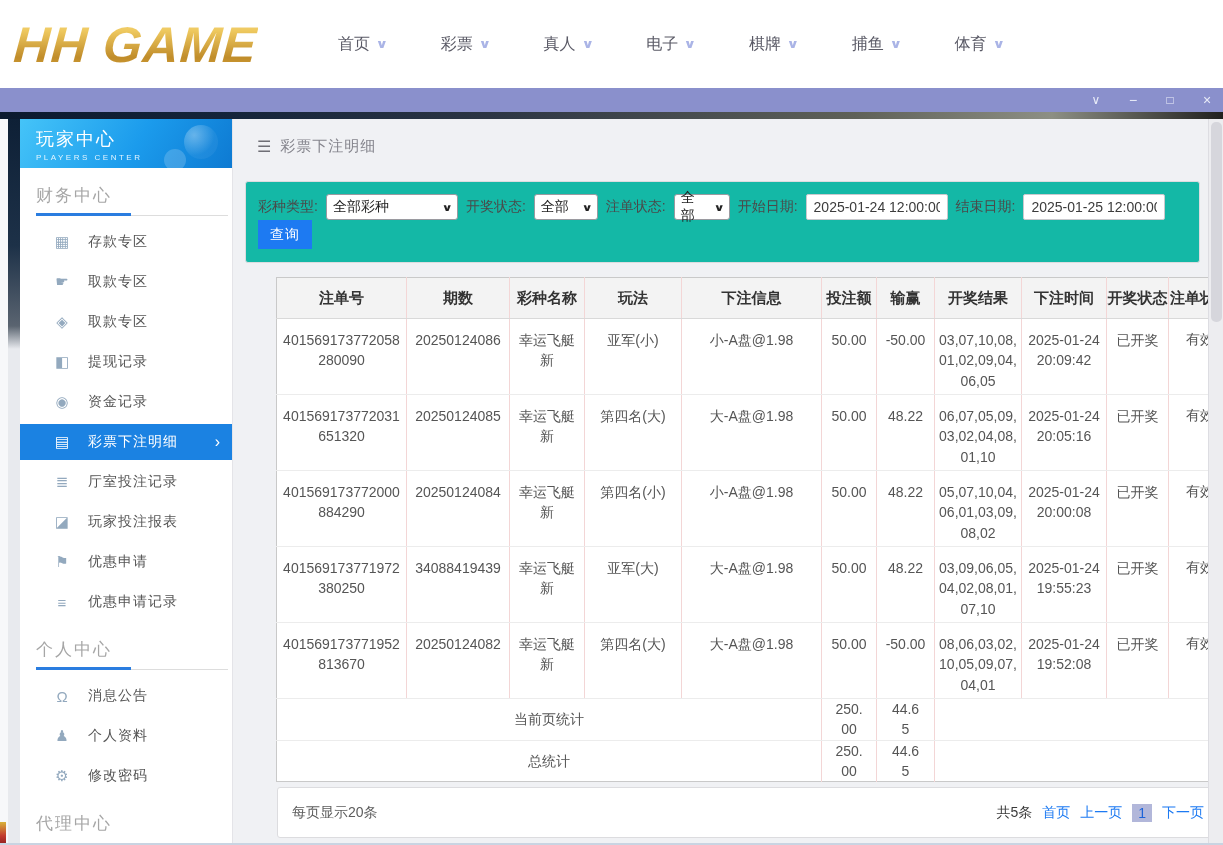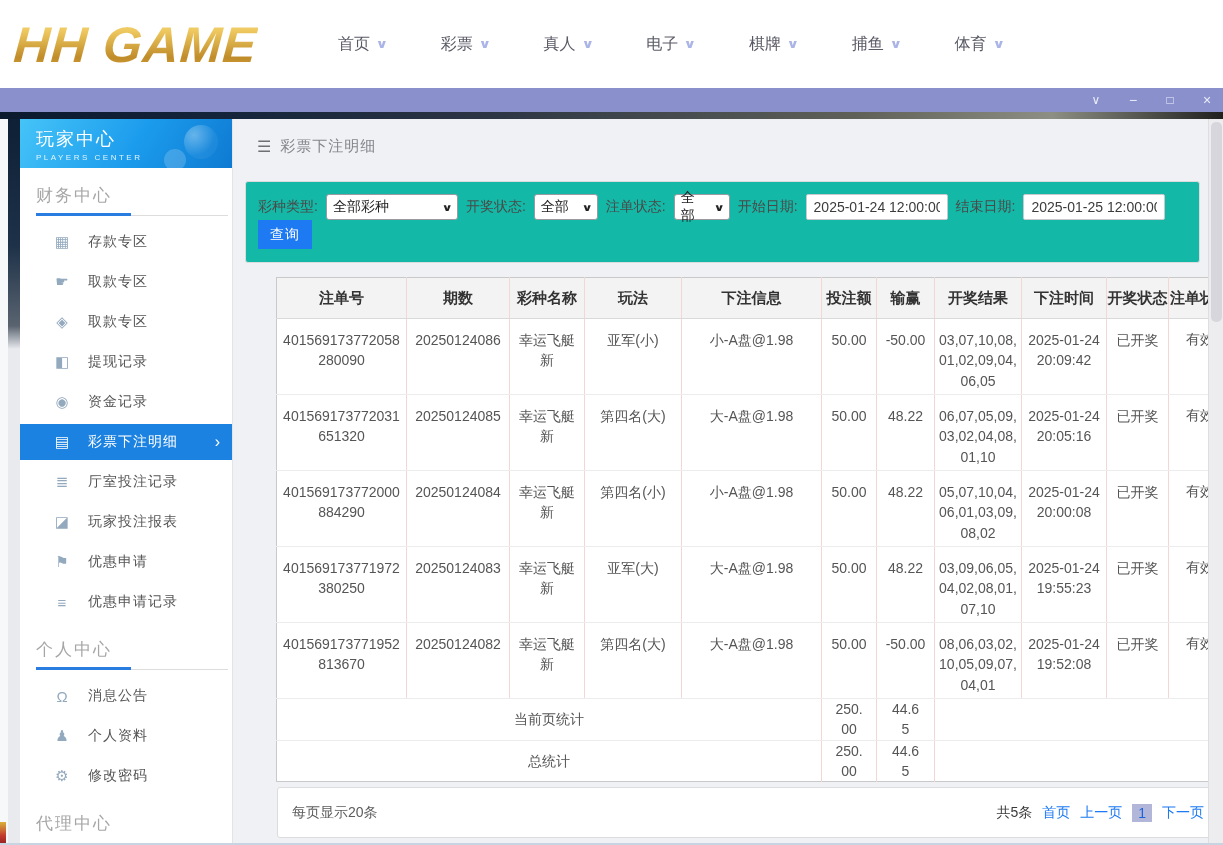--- a/index.html
+++ b/index.html
@@ -324,21 +324,21 @@
             <td>小-A盘@1.98</td>
             <td>50.00</td>
             <td>48.22</td>
             <td>05,07,10,04,06,01,03,09,08,02</td>
             <td>2025-01-24 20:00:08</td>
             <td>已开奖</td>
             <td>有效</td>
           </tr>
           <tr class="data-row">
             <td>401569173771972380250</td>
-            <td>20250124083</td>
+            <td>34088419439</td>
             <td>幸运飞艇新</td>
             <td>亚军(大)</td>
             <td>大-A盘@1.98</td>
             <td>50.00</td>
             <td>48.22</td>
             <td>03,09,06,05,04,02,08,01,07,10</td>
             <td>2025-01-24 19:55:23</td>
             <td>已开奖</td>
             <td>有效</td>
           </tr>

